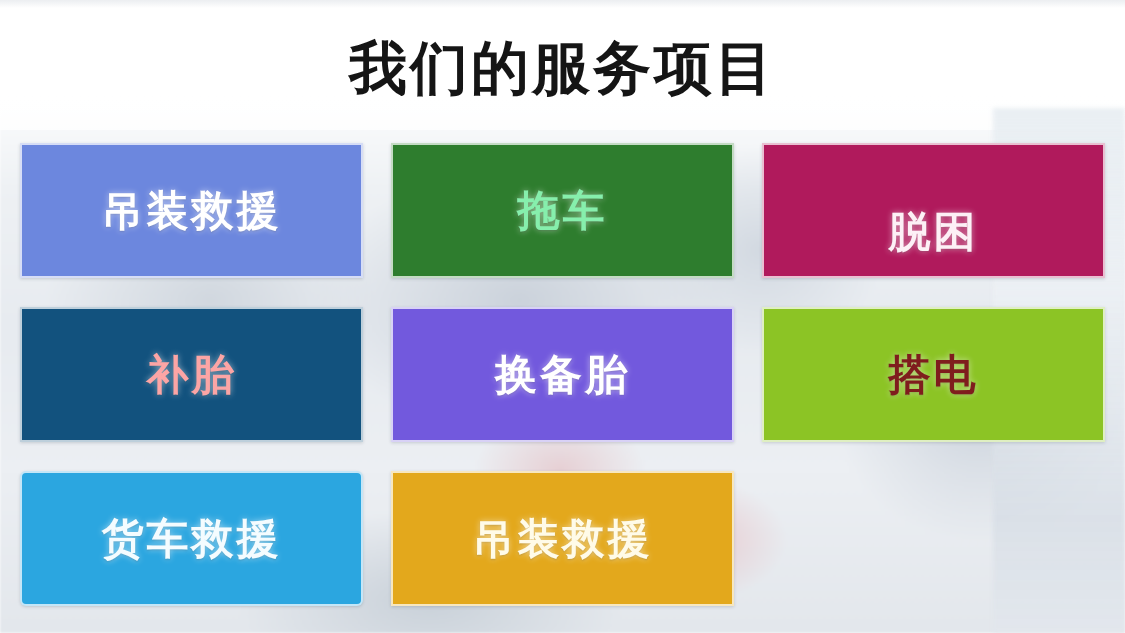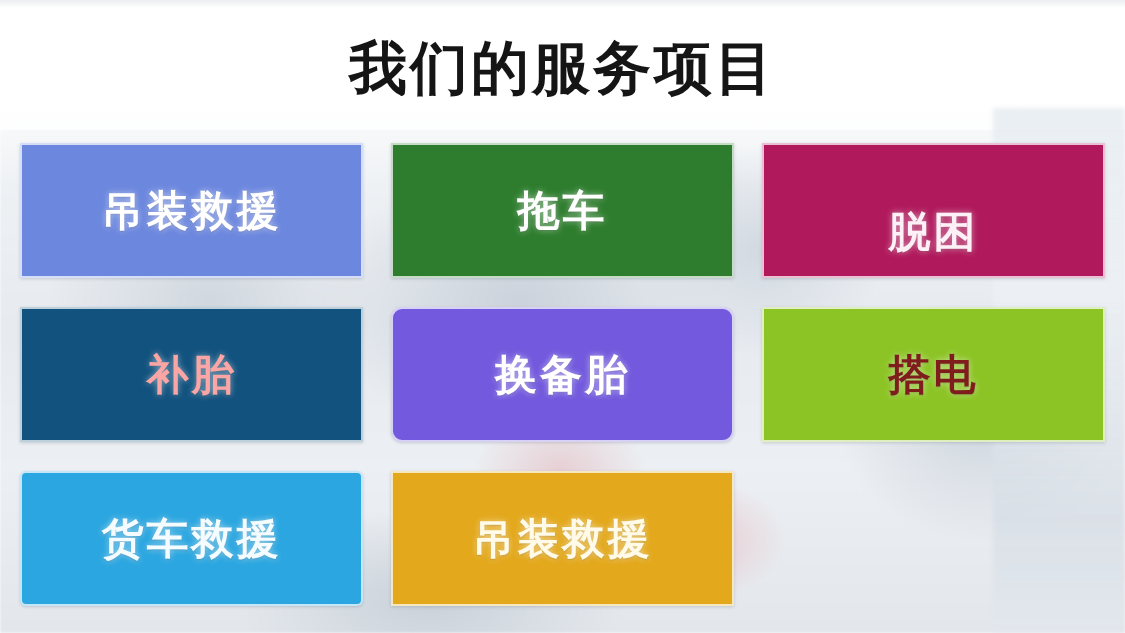--- a/index.html
+++ b/index.html
@@ -135,29 +135,29 @@
 
   <div class="title-wrap">
     <h1 class="poster-title">我们的服务项目</h1>
   </div>
 
   <div class="tile-grid" id="tile-grid">
       <div class="tile" style="background-color: rgb(108, 135, 222);">
         <span class="tile-label" style="color: rgb(255, 255, 255);">吊装救援</span>
       </div>
       <div class="tile" style="background-color: rgb(46, 125, 46);">
-        <span class="tile-label" style="color: #ffffff;">拖车</span>
+        <span class="tile-label" style="color: #86efac;">拖车</span>
       </div>
       <div class="tile" style="background-color: rgb(176, 26, 92);">
         <span class="tile-label" style="color: rgb(253, 240, 246); margin-top: 43px;">脱困</span>
       </div>
       <div class="tile" style="background-color: rgb(18, 82, 126);">
         <span class="tile-label" style="color: #fca5a5;">补胎</span>
       </div>
-      <div class="tile" style="background-color: rgb(114, 89, 221); border-radius: 11px;">
+      <div class="tile" style="background-color: rgb(114, 89, 221);">
         <span class="tile-label" style="color: rgb(255, 255, 255);">换备胎</span>
       </div>
       <div class="tile" style="background-color: rgb(140, 196, 37);">
         <span class="tile-label" style="color: #7f1d1d;">搭电</span>
       </div>
       <div class="tile" style="background-color: rgb(43, 166, 224); border-radius: 6px;">
         <span class="tile-label" style="color: rgb(244, 252, 255);">货车救援</span>
       </div>
       <div class="tile" style="background-color: rgb(227, 168, 28);">
         <span class="tile-label" style="color: rgb(255, 251, 232);">吊装救援</span>

